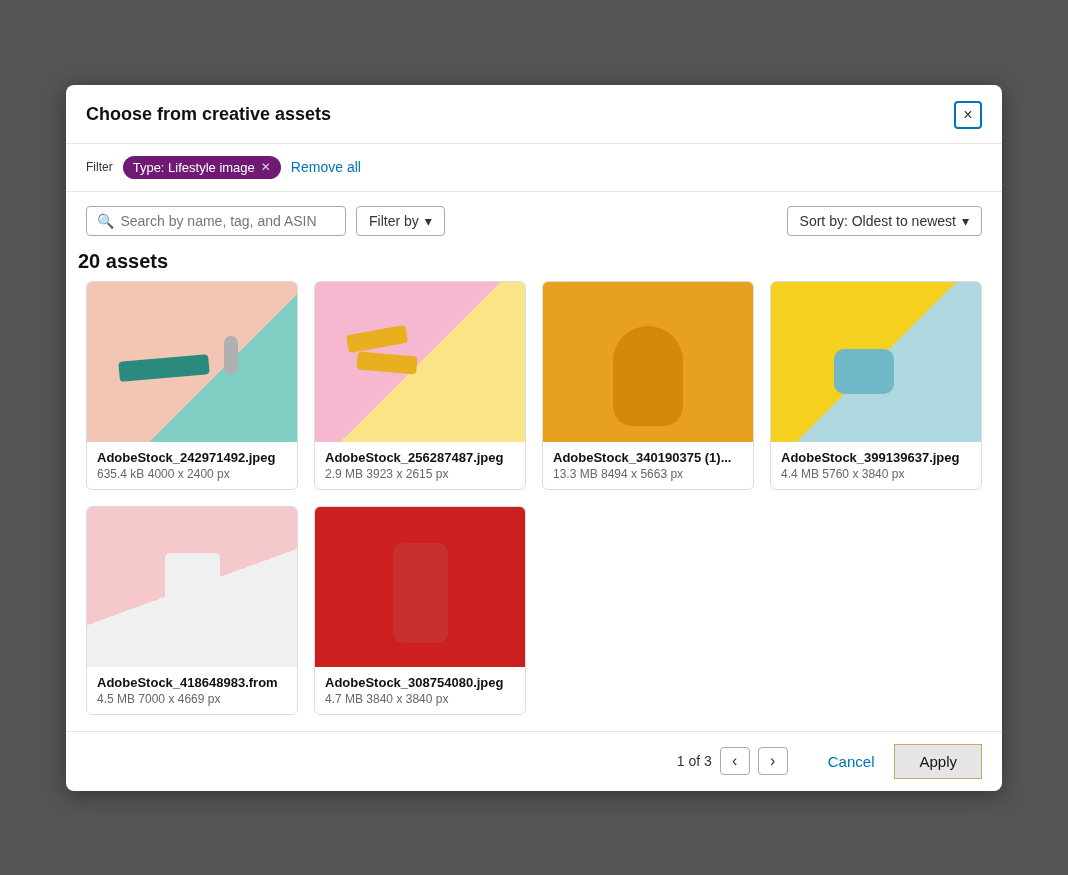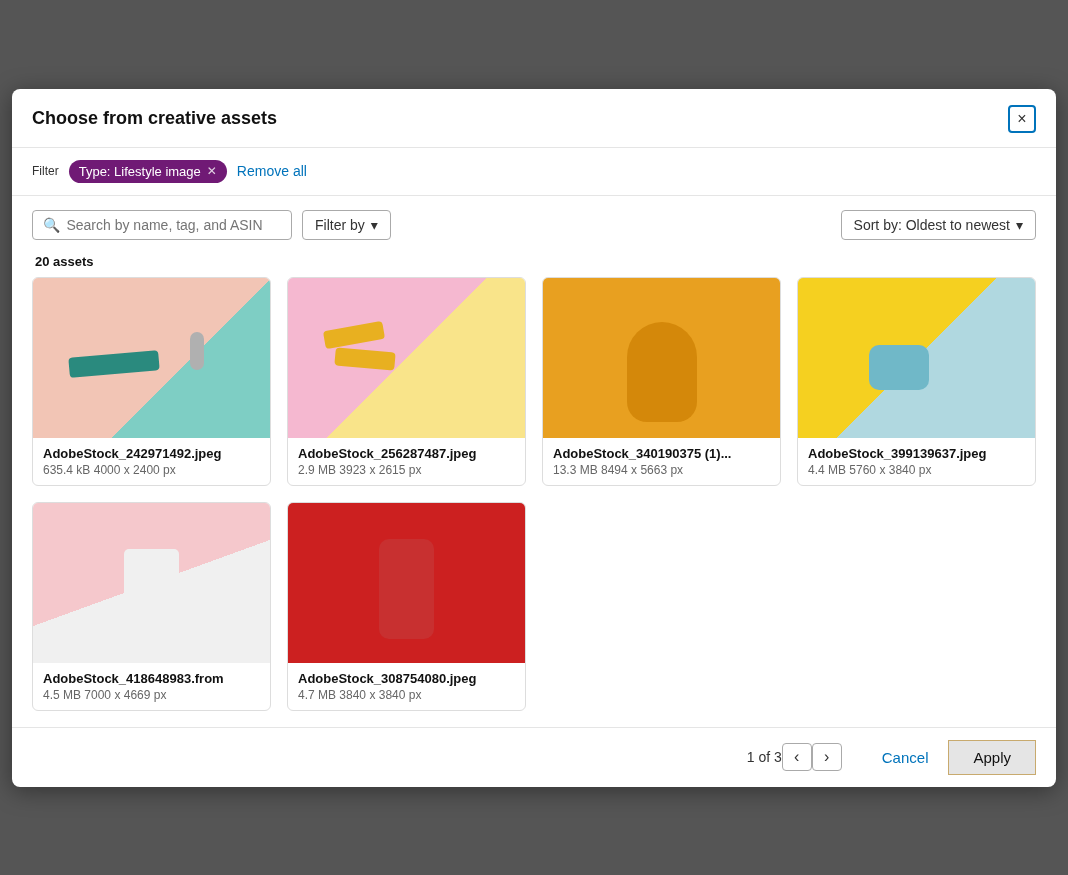--- a/index.html
+++ b/index.html
@@ -15,21 +15,21 @@
       background: #555;
       width: 1068px;
       height: 875px;
       display: flex;
       align-items: center;
       justify-content: center;
     }
     .modal {
       background: #fff;
       border-radius: 8px;
-      width: 1044px;
+      width: 936px;
       max-height: 840px;
       box-shadow: 0 4px 24px rgba(0,0,0,0.4);
       display: flex;
       flex-direction: column;
       overflow: hidden;
     }
     .modal-header {
       display: flex;
       align-items: center;
       justify-content: space-between;
@@ -140,22 +140,22 @@
       gap: 6px;
       border: 1px solid #aaa;
       border-radius: 4px;
       padding: 6px 12px;
       background: #fff;
       cursor: pointer;
       font-size: 14px;
       color: #333;
     }
     .assets-count {
-      padding: 0 23px 8px;
-      font-size: 13px;
+      padding: 0 12px 8px;
+      font-size: 20px;
       font-weight: 700;
       color: #111;
     }
     .grid {
       display: grid;
       grid-template-columns: repeat(4, 1fr);
       gap: 16px;
       padding: 0 20px 16px;
       overflow-y: auto;
       flex: 1;
@@ -389,20 +389,21 @@
     }
 
     .footer-right {
       display: flex;
       align-items: center;
       gap: 12px;
     }
     .footer-pagination {
       display: flex;
       align-items: center;
+      gap: 8px;
       flex: 1;
       justify-content: flex-end;
       padding-right: 20px;
     }
   </style>
 </head>
 <body>
 
 <div class="modal-overlay">
   <div class="modal">

